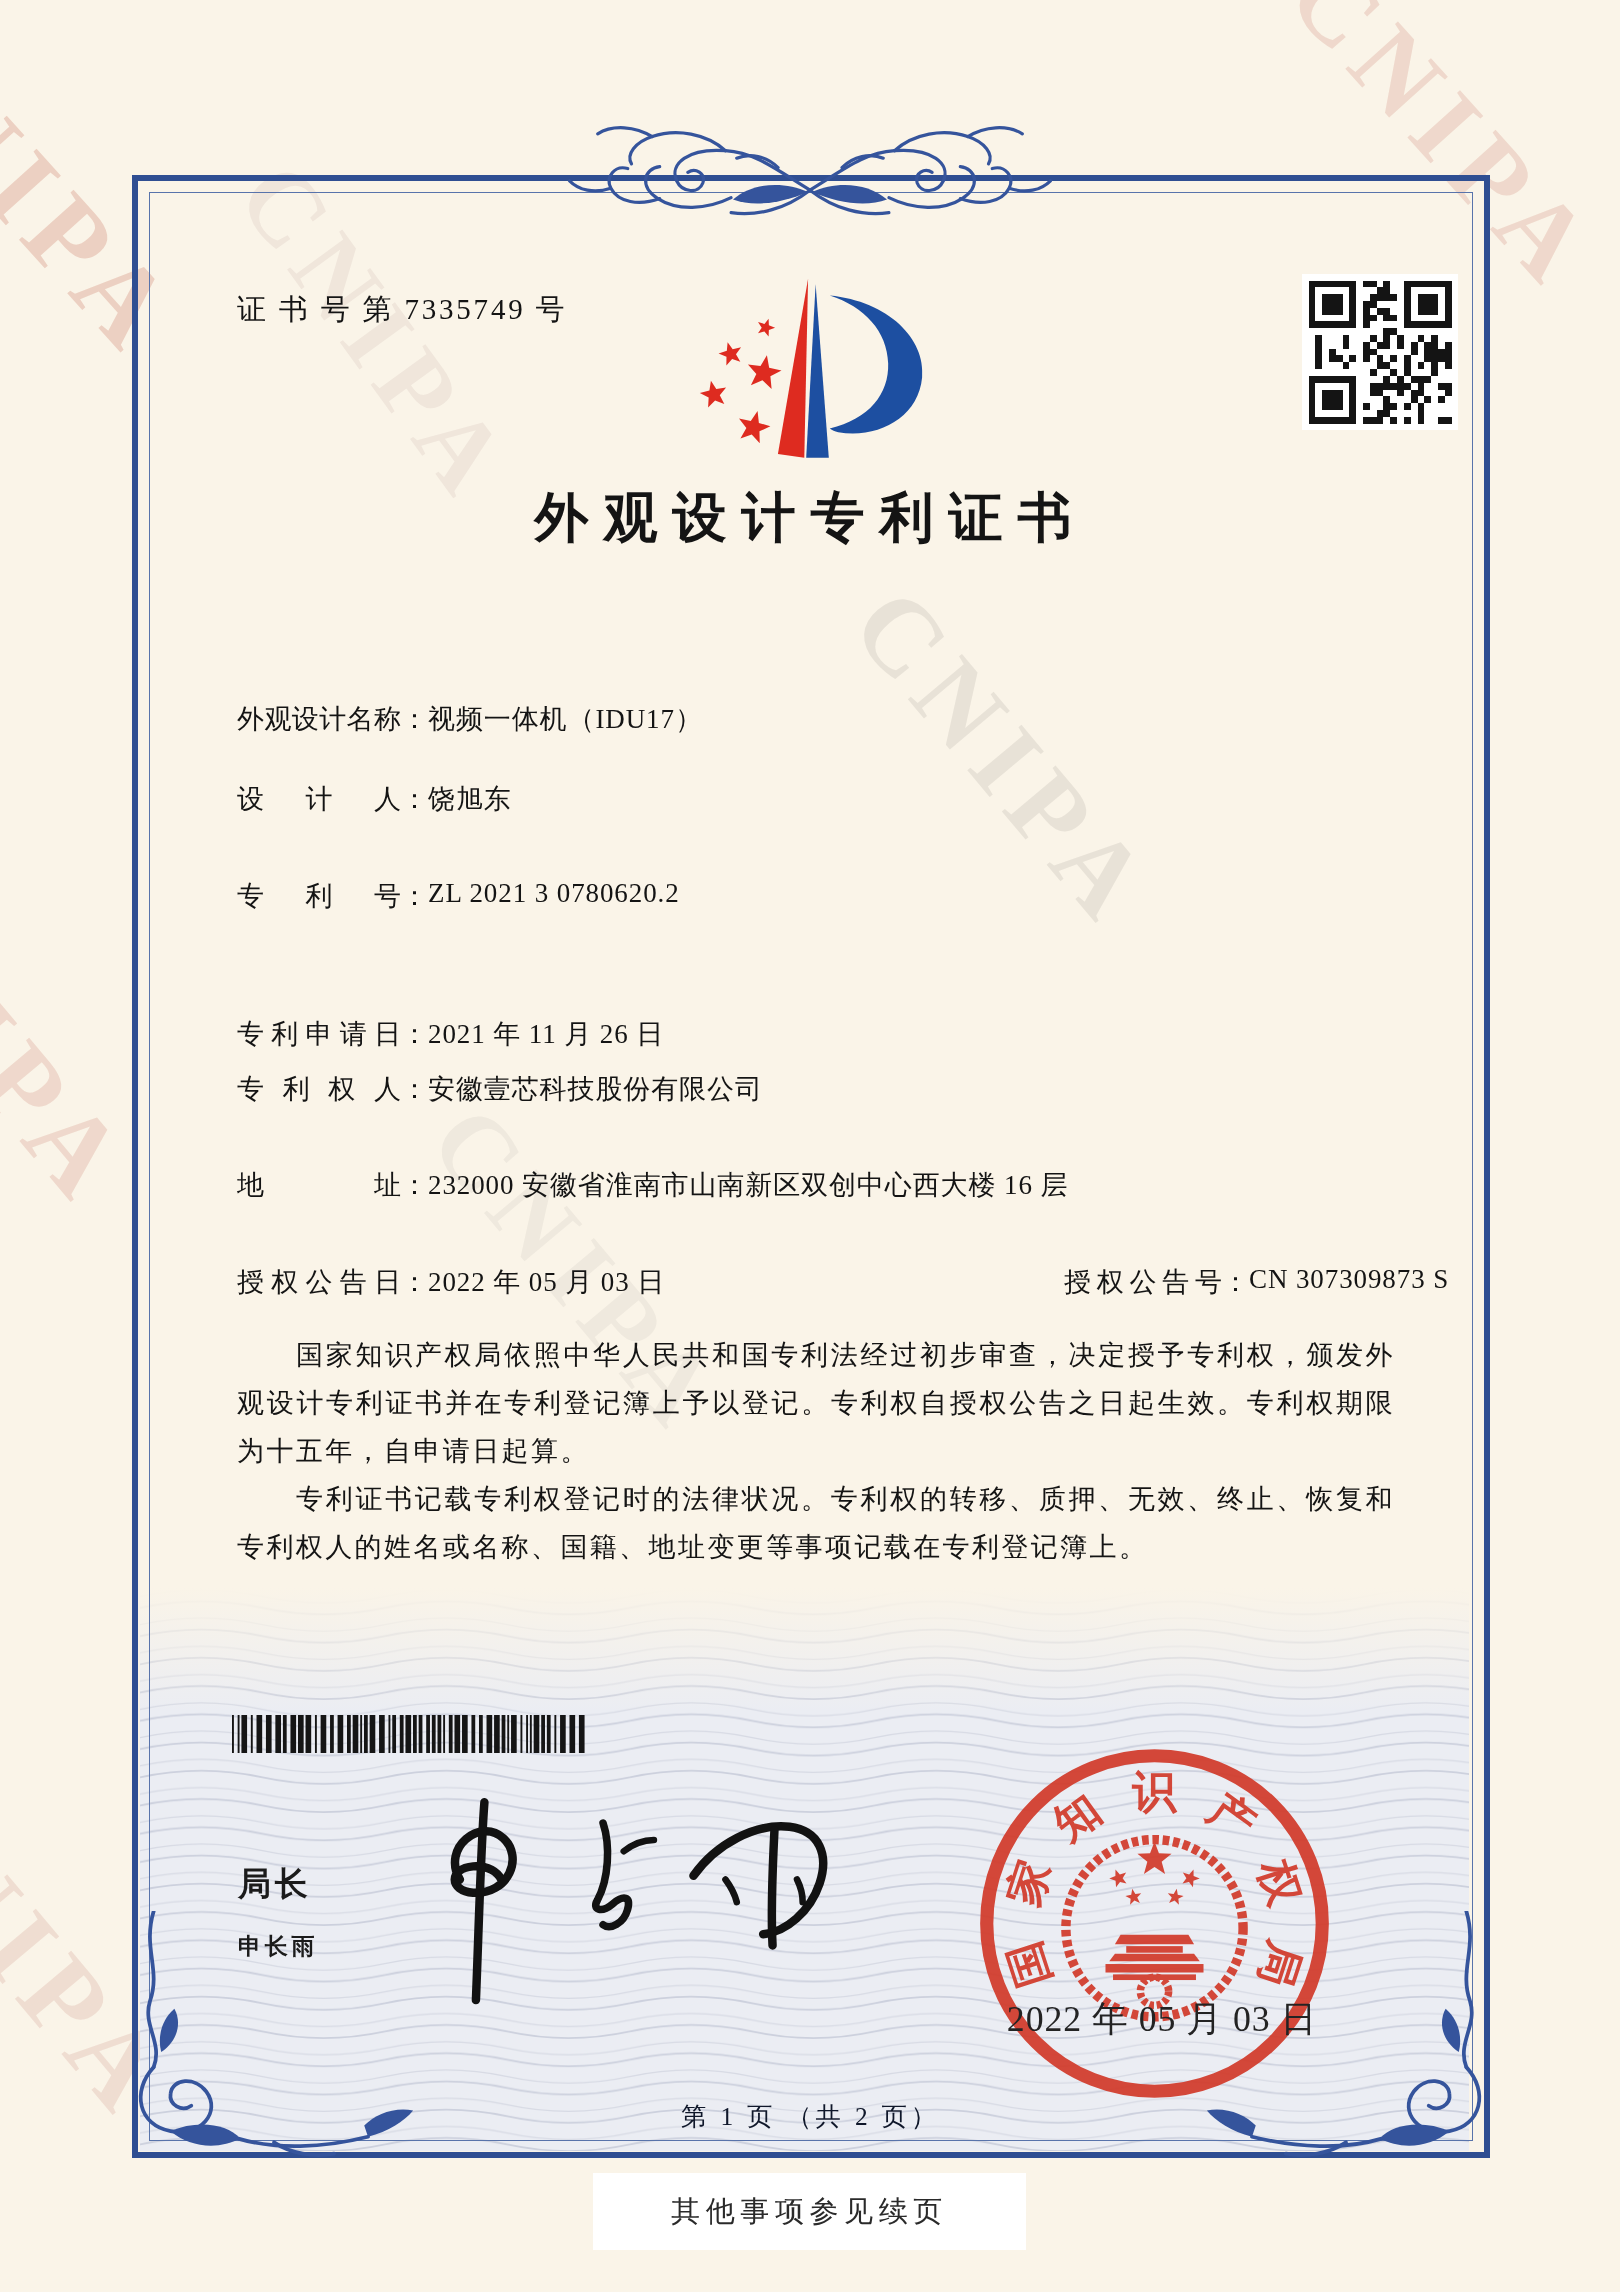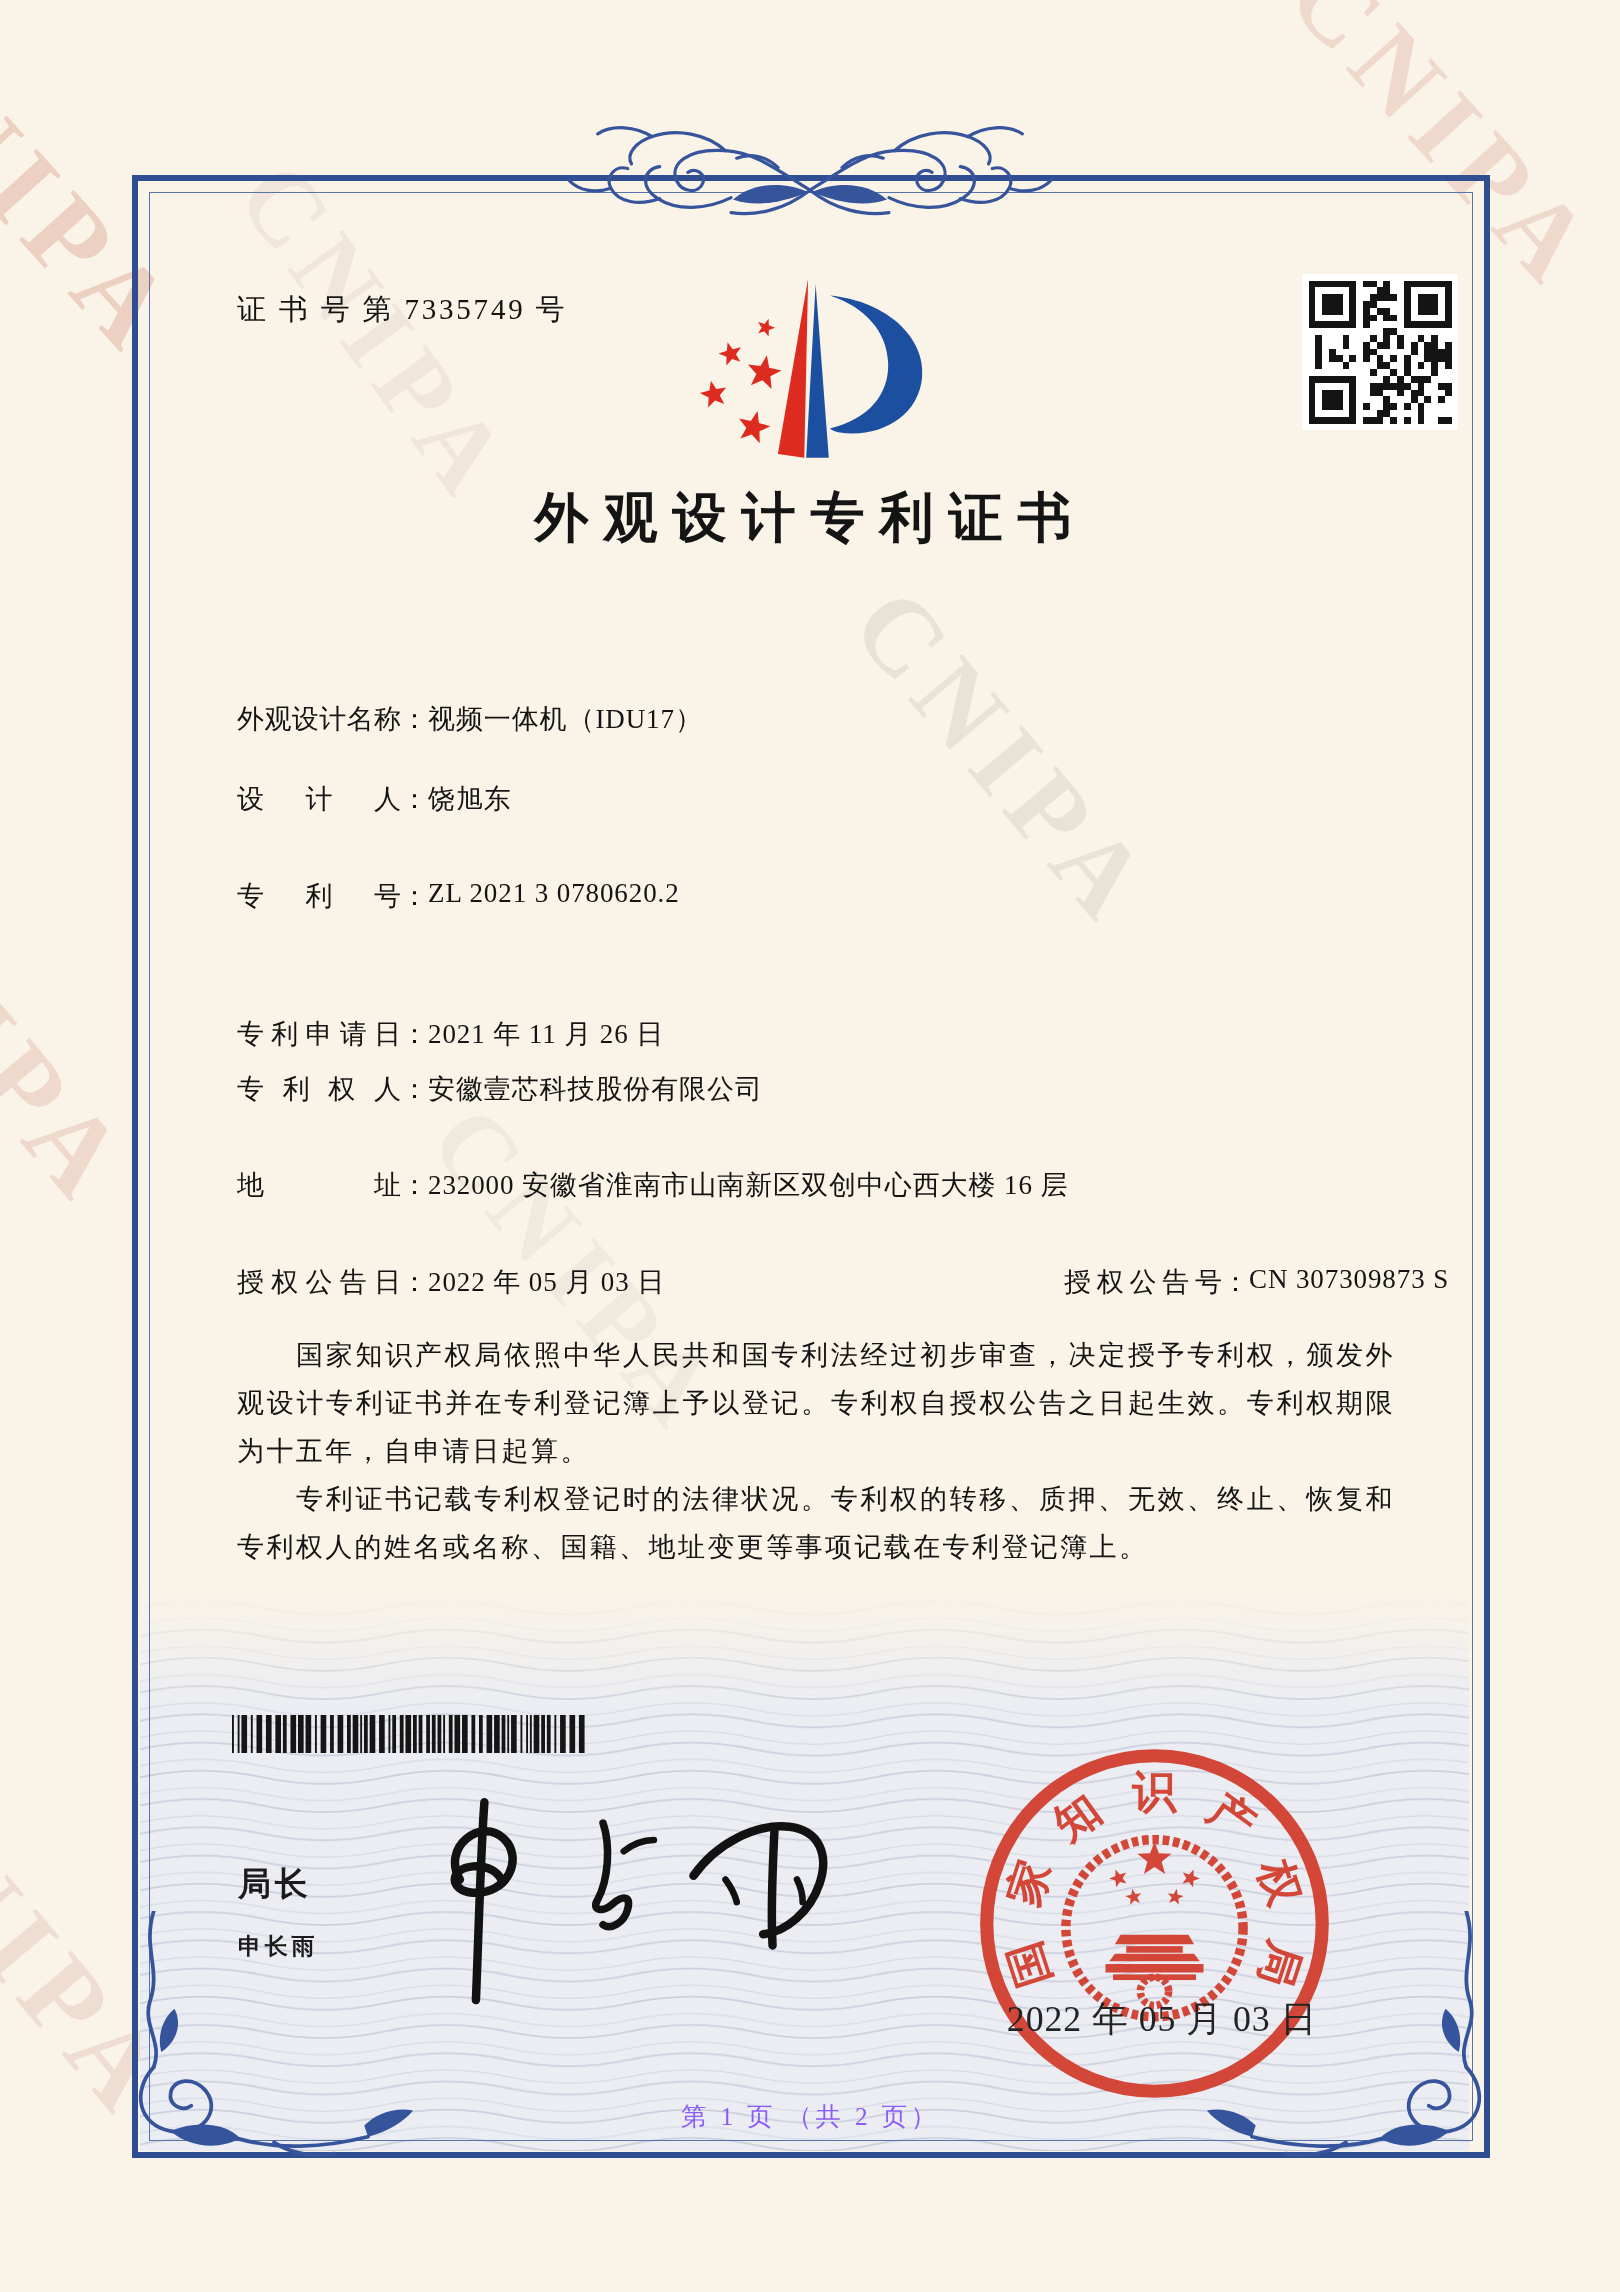--- a/index.html
+++ b/index.html
@@ -61,21 +61,21 @@
   #officer-name{
     position:absolute; left:238px; top:1931px; font-size:23px; font-weight:700;
     font-family:"Liberation Sans","DejaVu Sans",sans-serif; letter-spacing:3.8px; color:#1b1b1b;
   }
   #signature{position:absolute; left:394px; top:1789px; width:452px; height:231px;}
   
   #seal{position:absolute; left:966px; top:1735px; width:377px; height:377px;}
   
   #page-num{
     position:absolute; left:0; top:2100px; width:1621px; text-align:center;
-    font-size:25.4px; letter-spacing:3.8px; color:#8b5cf6;
+    font-size:25.4px; letter-spacing:3.8px; color:#0f172a;
   }
   #cont-note{
     position:absolute; left:593px; top:2173px; width:433px; height:77px;
     background:#ffffff; text-align:center; line-height:77px;
     font-size:29px; letter-spacing:5.6px; color:#2a2a2a;
   }
   .orn{position:absolute; pointer-events:none;}
 </style>
 </head>
 <body>
@@ -446,15 +446,16 @@
         <path d="M152,240 L248,240 L242,232 L158,232 Z"></path>
         <rect x="148" y="243" width="104" height="9"></rect>
         <rect x="156" y="254" width="88" height="6"></rect>
         <circle cx="200" cy="272" r="15" fill="none" stroke="#d23b2b" stroke-width="8" stroke-dasharray="5 3"></circle>
       </g>
       <text id="seal-date" x="208" y="314" font-family="Liberation Serif, serif" font-size="38" fill="#141414" text-anchor="middle" letter-spacing="1">2022 年 05 月 03 日</text>
     </g>
   </svg>
 
   <div id="page-num">第 1 页 （共 2 页）</div>
+  <div id="cont-note">其他事项参见续页</div>
 
 </div>
 
 
 </body></html>

